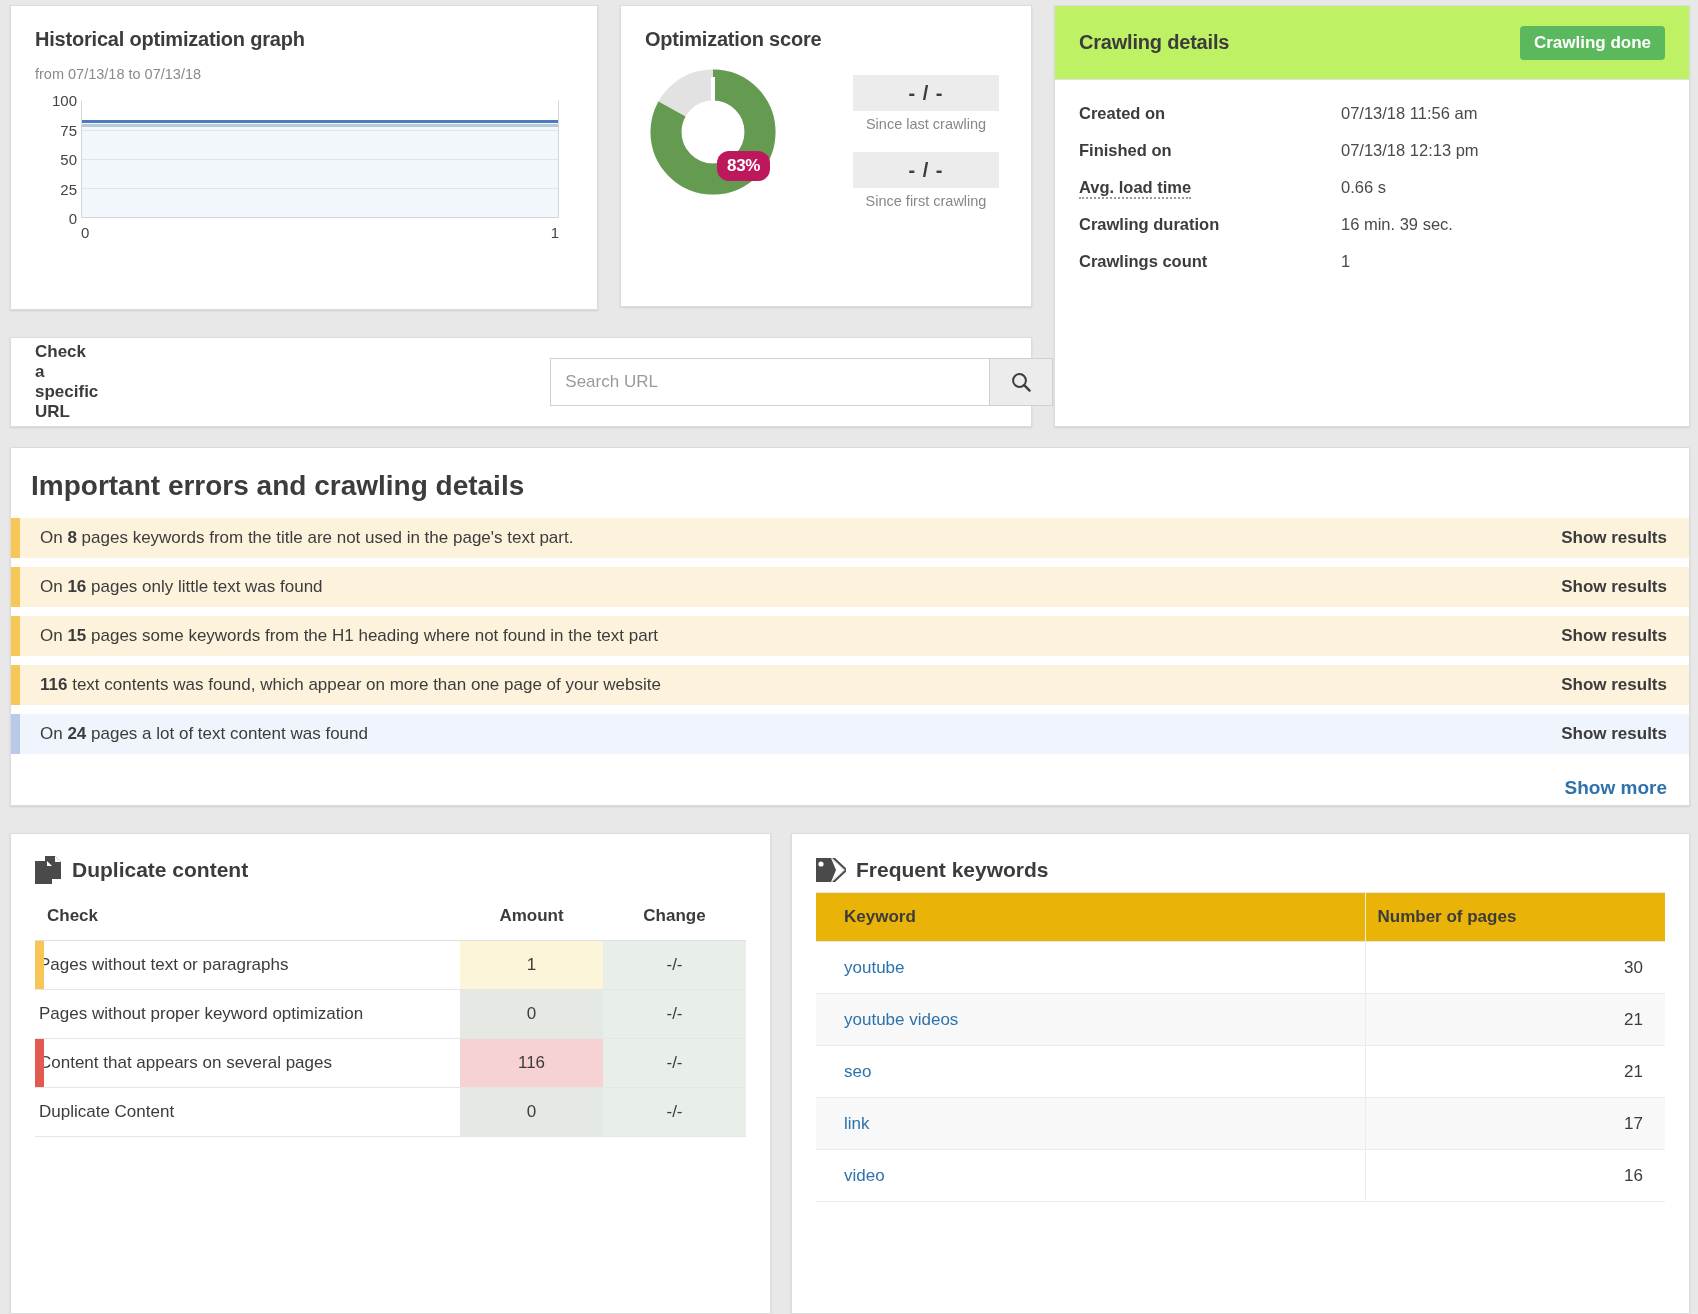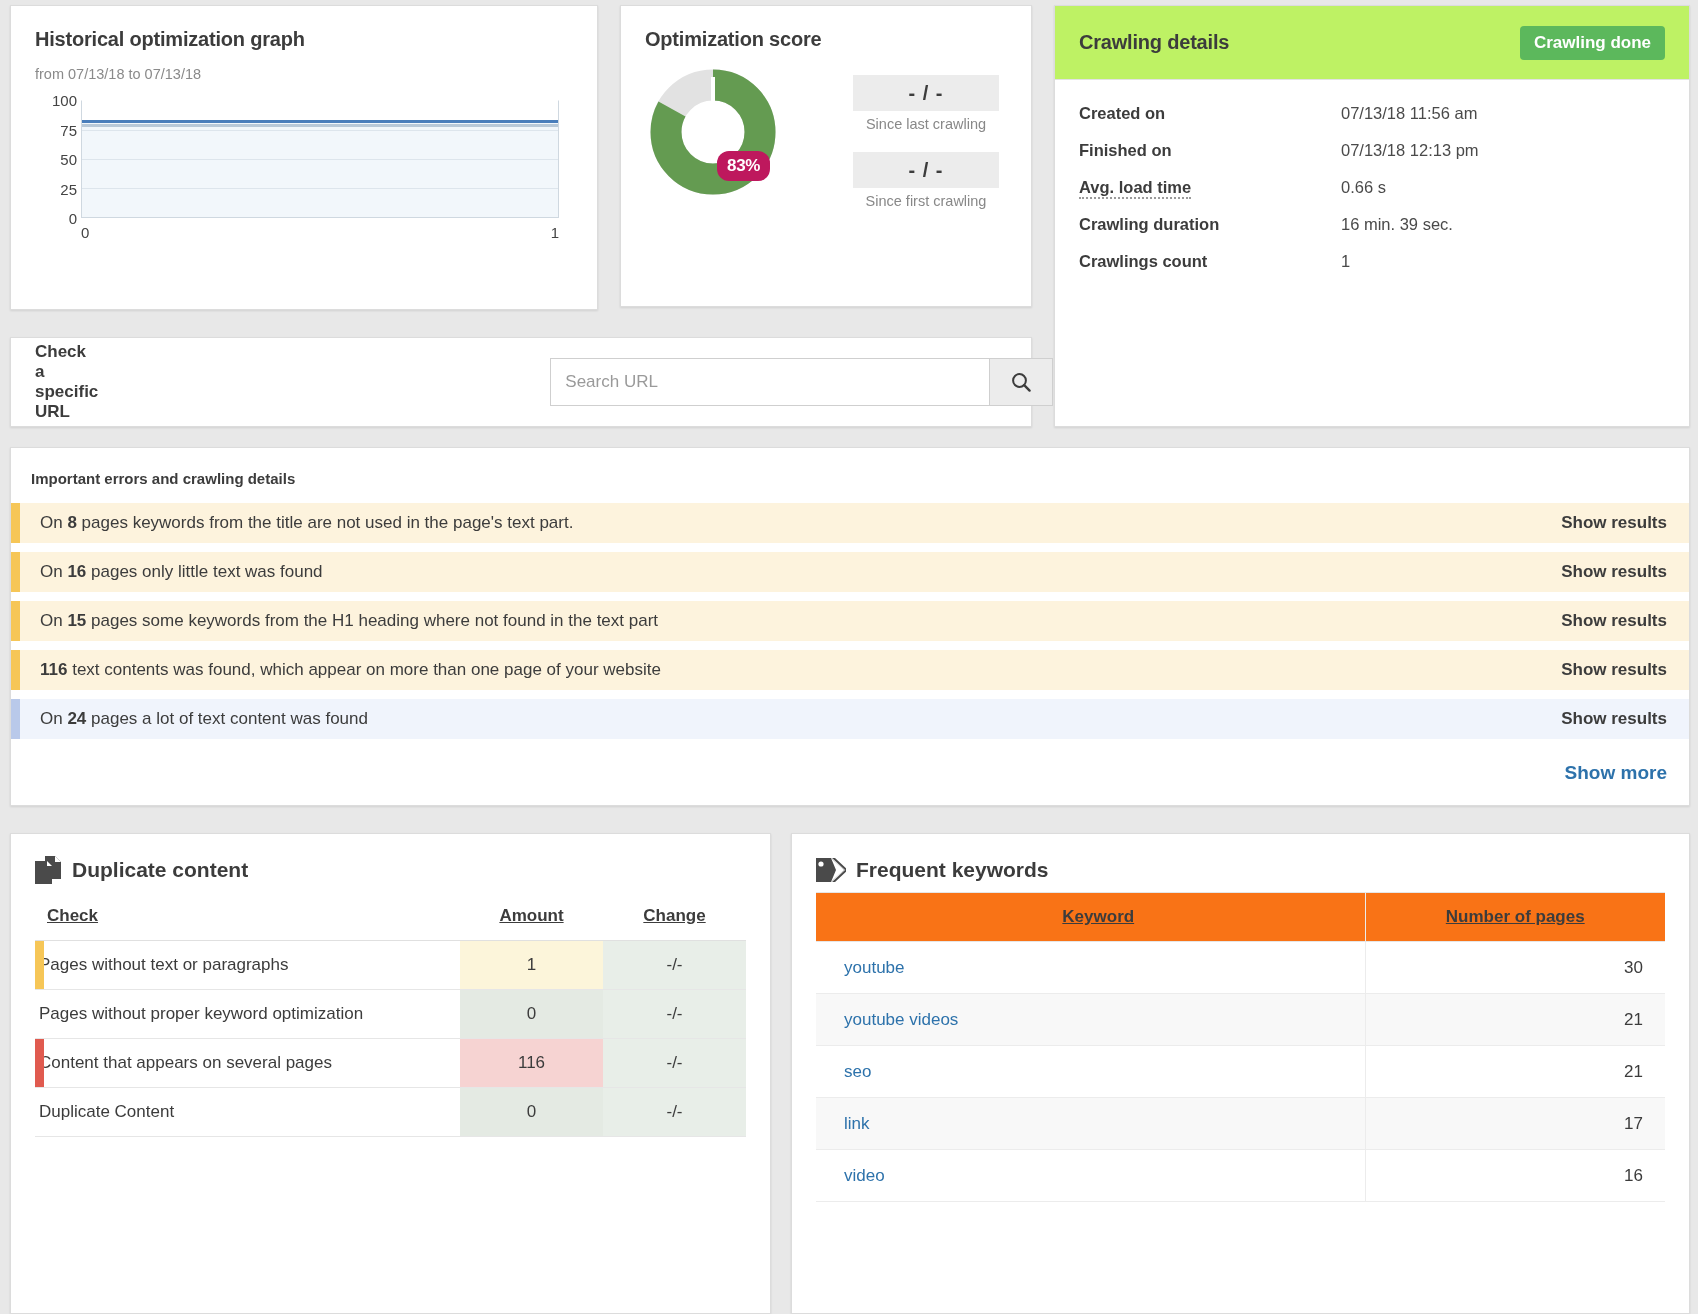--- a/index.html
+++ b/index.html
@@ -129,21 +129,21 @@
   .url-input::placeholder { color:#9a9a9a; }
   .url-btn {
     width:64px; height:48px;
     background:#ececec;
     border:1px solid #cfcfcf;
     display:flex; align-items:center; justify-content:center;
     cursor:pointer;
   }
 
   
-  .err-title { font-size:15px; font-weight:bold; margin:2px 0 16px 20px; }
+  .err-title { font-size:28px; font-weight:bold; margin:2px 0 16px 20px; }
   .err-row {
     display:flex; align-items:center;
     height:40px; margin-bottom:9px;
     padding-left:0; position:relative;
   }
   .err-bar { width:9px; height:40px; flex:none; }
   .err-text { flex:1; font-size:17px; padding-left:20px; color:#3c3c3c; }
   .err-text b { font-weight:bold; }
   .err-action {
     font-size:17px; font-weight:bold; color:#3c3c3c;
@@ -157,42 +157,42 @@
     text-align:right; padding:14px 22px 0 0;
     font-size:19px; font-weight:bold; color:#2d72ab; cursor:pointer;
   }
 
   
   .tbl-head-ico { display:flex; align-items:center; gap:10px; margin-bottom:8px;}
   .tbl-head-ico h2 { font-size:21px; font-weight:bold; }
   table { border-collapse:collapse; width:100%; }
   th {
     text-align:left; font-size:17px; font-weight:bold;
-    color:#3c3c3c; padding:14px 12px;text-decoration:underline;
+    color:#3c3c3c; padding:14px 12px;
   }
   td { font-size:17px; padding:14px 12px; color:#3c3c3c; }
 
   
   #dup-table { margin-top:8px; }
   #dup-table thead th { border-bottom:1px solid #e0e0e0; }
   #dup-table thead th.c-amount { text-align:center; width:143px; }
   #dup-table thead th.c-change { text-align:center; width:143px; }
   #dup-table tbody tr { border-bottom:1px solid #e6e6e6; }
   #dup-table td.c-name { position:relative; padding-left:4px; }
   #dup-table td.c-name .sbar {
     position:absolute; left:0; top:0; bottom:0; width:9px;
   }
   #dup-table td.c-amount { text-align:center; }
   #dup-table td.c-change { text-align:center; background:#e8eee8; }
   .amt-yellow { background:#fcf5da; }
   .amt-red    { background:#f6d3d2; }
   .amt-green  { background:#e4eae3; }
 
   
-  #kw-table thead th { background:#f97316; border-top:1px solid #e6e6e6; border-bottom:1px solid #e6e6e6;text-align:center;}
+  #kw-table thead th { background:#eab308; border-top:1px solid #e6e6e6; border-bottom:1px solid #e6e6e6;}
   #kw-table thead th.c-num { width:300px; }
   #kw-table tbody tr { border-bottom:1px solid #ececec; }
   #kw-table tbody tr:nth-child(even) { background:#f8f8f8; }
   #kw-table td { height:52px; }
   #kw-table td.c-kw a { color:#2d72ab; text-decoration:none; font-size:17px; }
   #kw-table td.c-num { text-align:right; padding-right:22px; border-left:1px solid #ececec; }
   #kw-table th.c-num { border-left:1px solid #ececec; }
   #kw-table td.c-kw { padding-left:28px; }
   #kw-table th.c-kw { padding-left:28px; }
 </style>

